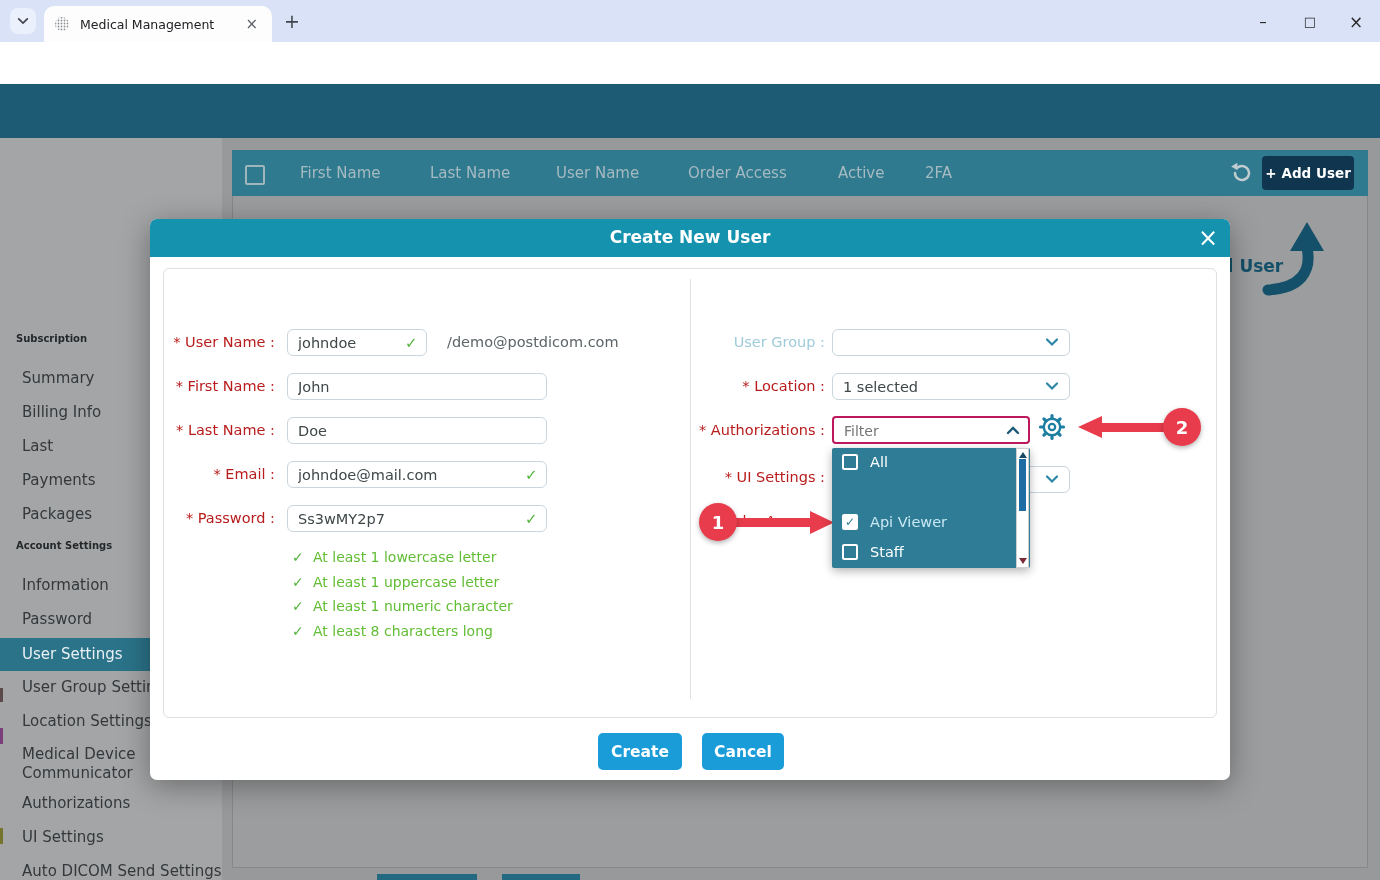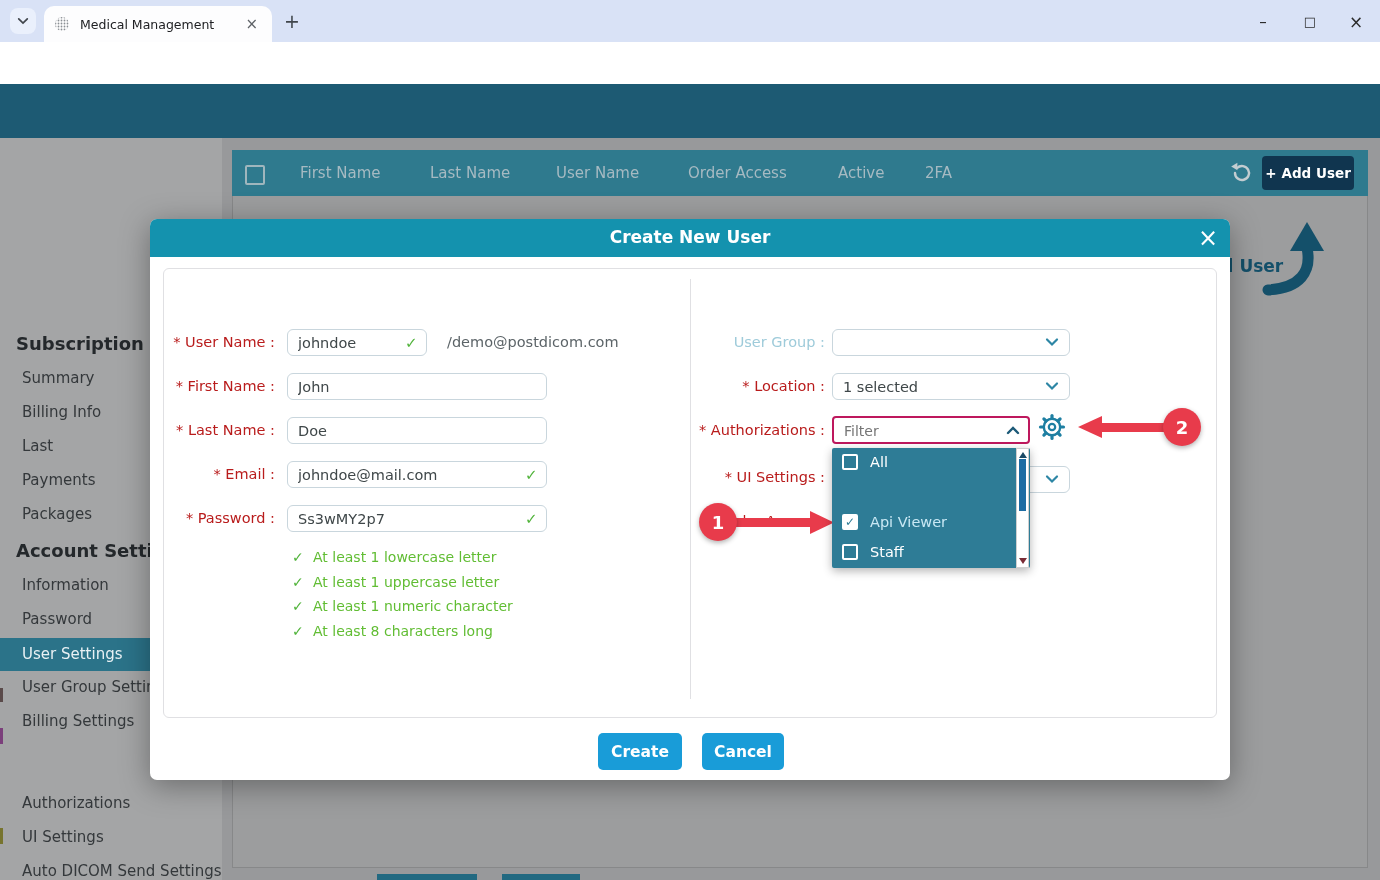--- a/index.html
+++ b/index.html
@@ -24,21 +24,21 @@
   .urltext{font-size:13.5px;color:#3c4043;}
   .guest{left:1256px;top:46px;width:78px;height:32px;border:1px solid #d5d9de;border-radius:16px;
     display:flex;align-items:center;justify-content:center;gap:6px;font-size:13px;color:#3c4043;background:#fff;}
   .menu3{left:1348px;top:50px;font-size:17px;color:#5f6368;}
   
   .apphead{left:0;top:84px;width:1380px;height:54px;background:#1d5a73;}
   .brand{left:70px;top:99px;font-size:20px;color:#c3cdd2;letter-spacing:.5px;}
   .apptitle{left:90px;right:0;top:101px;text-align:center;font-size:17px;font-weight:700;color:#6f9fb3;}
   
   .sidebar{left:0;top:138px;width:222px;height:742px;background:#a4a5a6;}
-  .sec-title{left:16px;font-size:18px;font-weight:700;color:#24282b;white-space:nowrap;}
+  .sec-title{left:16px;font-size:10px;font-weight:700;color:#24282b;white-space:nowrap;}
   .s-item{left:22px;font-size:15px;color:#34383b;white-space:nowrap;}
   .s-item.wrap{white-space:normal;width:155px;line-height:19px;}
   .active-bar{left:0;top:500px;width:222px;height:33px;background:#2b7389;}
   .s-item.active{color:#e9f1f4;}
   .edgemark{left:0;width:3px;}
   
   .thead{left:232px;top:150px;width:1136px;height:46px;background:#2f7a8e;}
   .thead .col{position:absolute;top:14px;font-size:15px;color:#a6bac2;font-weight:500;white-space:nowrap;}
   .hd-check{left:245px;top:165px;width:16px;height:16px;border:2px solid #9fb6bd;border-radius:2px;}
   .addbtn{left:1262px;top:156px;width:92px;height:34px;background:#10354f;border-radius:4px;color:#fff;
@@ -202,21 +202,22 @@
     <div class="abs s-item" style="top:231px;">Summary</div>
     <div class="abs s-item" style="top:265px;">Billing Info</div>
     <div class="abs s-item" style="top:299px;">Last</div>
     <div class="abs s-item" style="top:333px;">Payments</div>
     <div class="abs s-item" style="top:367px;">Packages</div>
     <div class="abs sec-title" style="top:402px;">Account Settings</div>
     <div class="abs s-item" style="top:438px;">Information</div>
     <div class="abs s-item" style="top:472px;">Password</div>
     <div class="abs s-item active" style="top:507px;">User Settings</div>
     <div class="abs s-item" style="top:540px;">User Group Settings</div>
-    <div class="abs s-item" style="top:574px;">Billing Settings</div>
+    <div class="abs s-item" style="top:574px;">Location Settings</div>
+    <div class="abs s-item wrap" style="top:607px;">Medical Device Communicator</div>
     <div class="abs s-item" style="top:656px;">Authorizations</div>
     <div class="abs s-item" style="top:690px;">UI Settings</div>
     <div class="abs s-item" style="top:724px;">Auto DICOM Send Settings</div>
 
   </div>
   <div class="abs edgemark" style="top:688px;height:14px;background:#5a4a4a;"></div>
   <div class="abs edgemark" style="top:728px;height:16px;background:#7b3f7b;"></div>
   <div class="abs edgemark" style="top:828px;height:16px;background:#77742e;"></div>
 
   <div class="abs thead">

